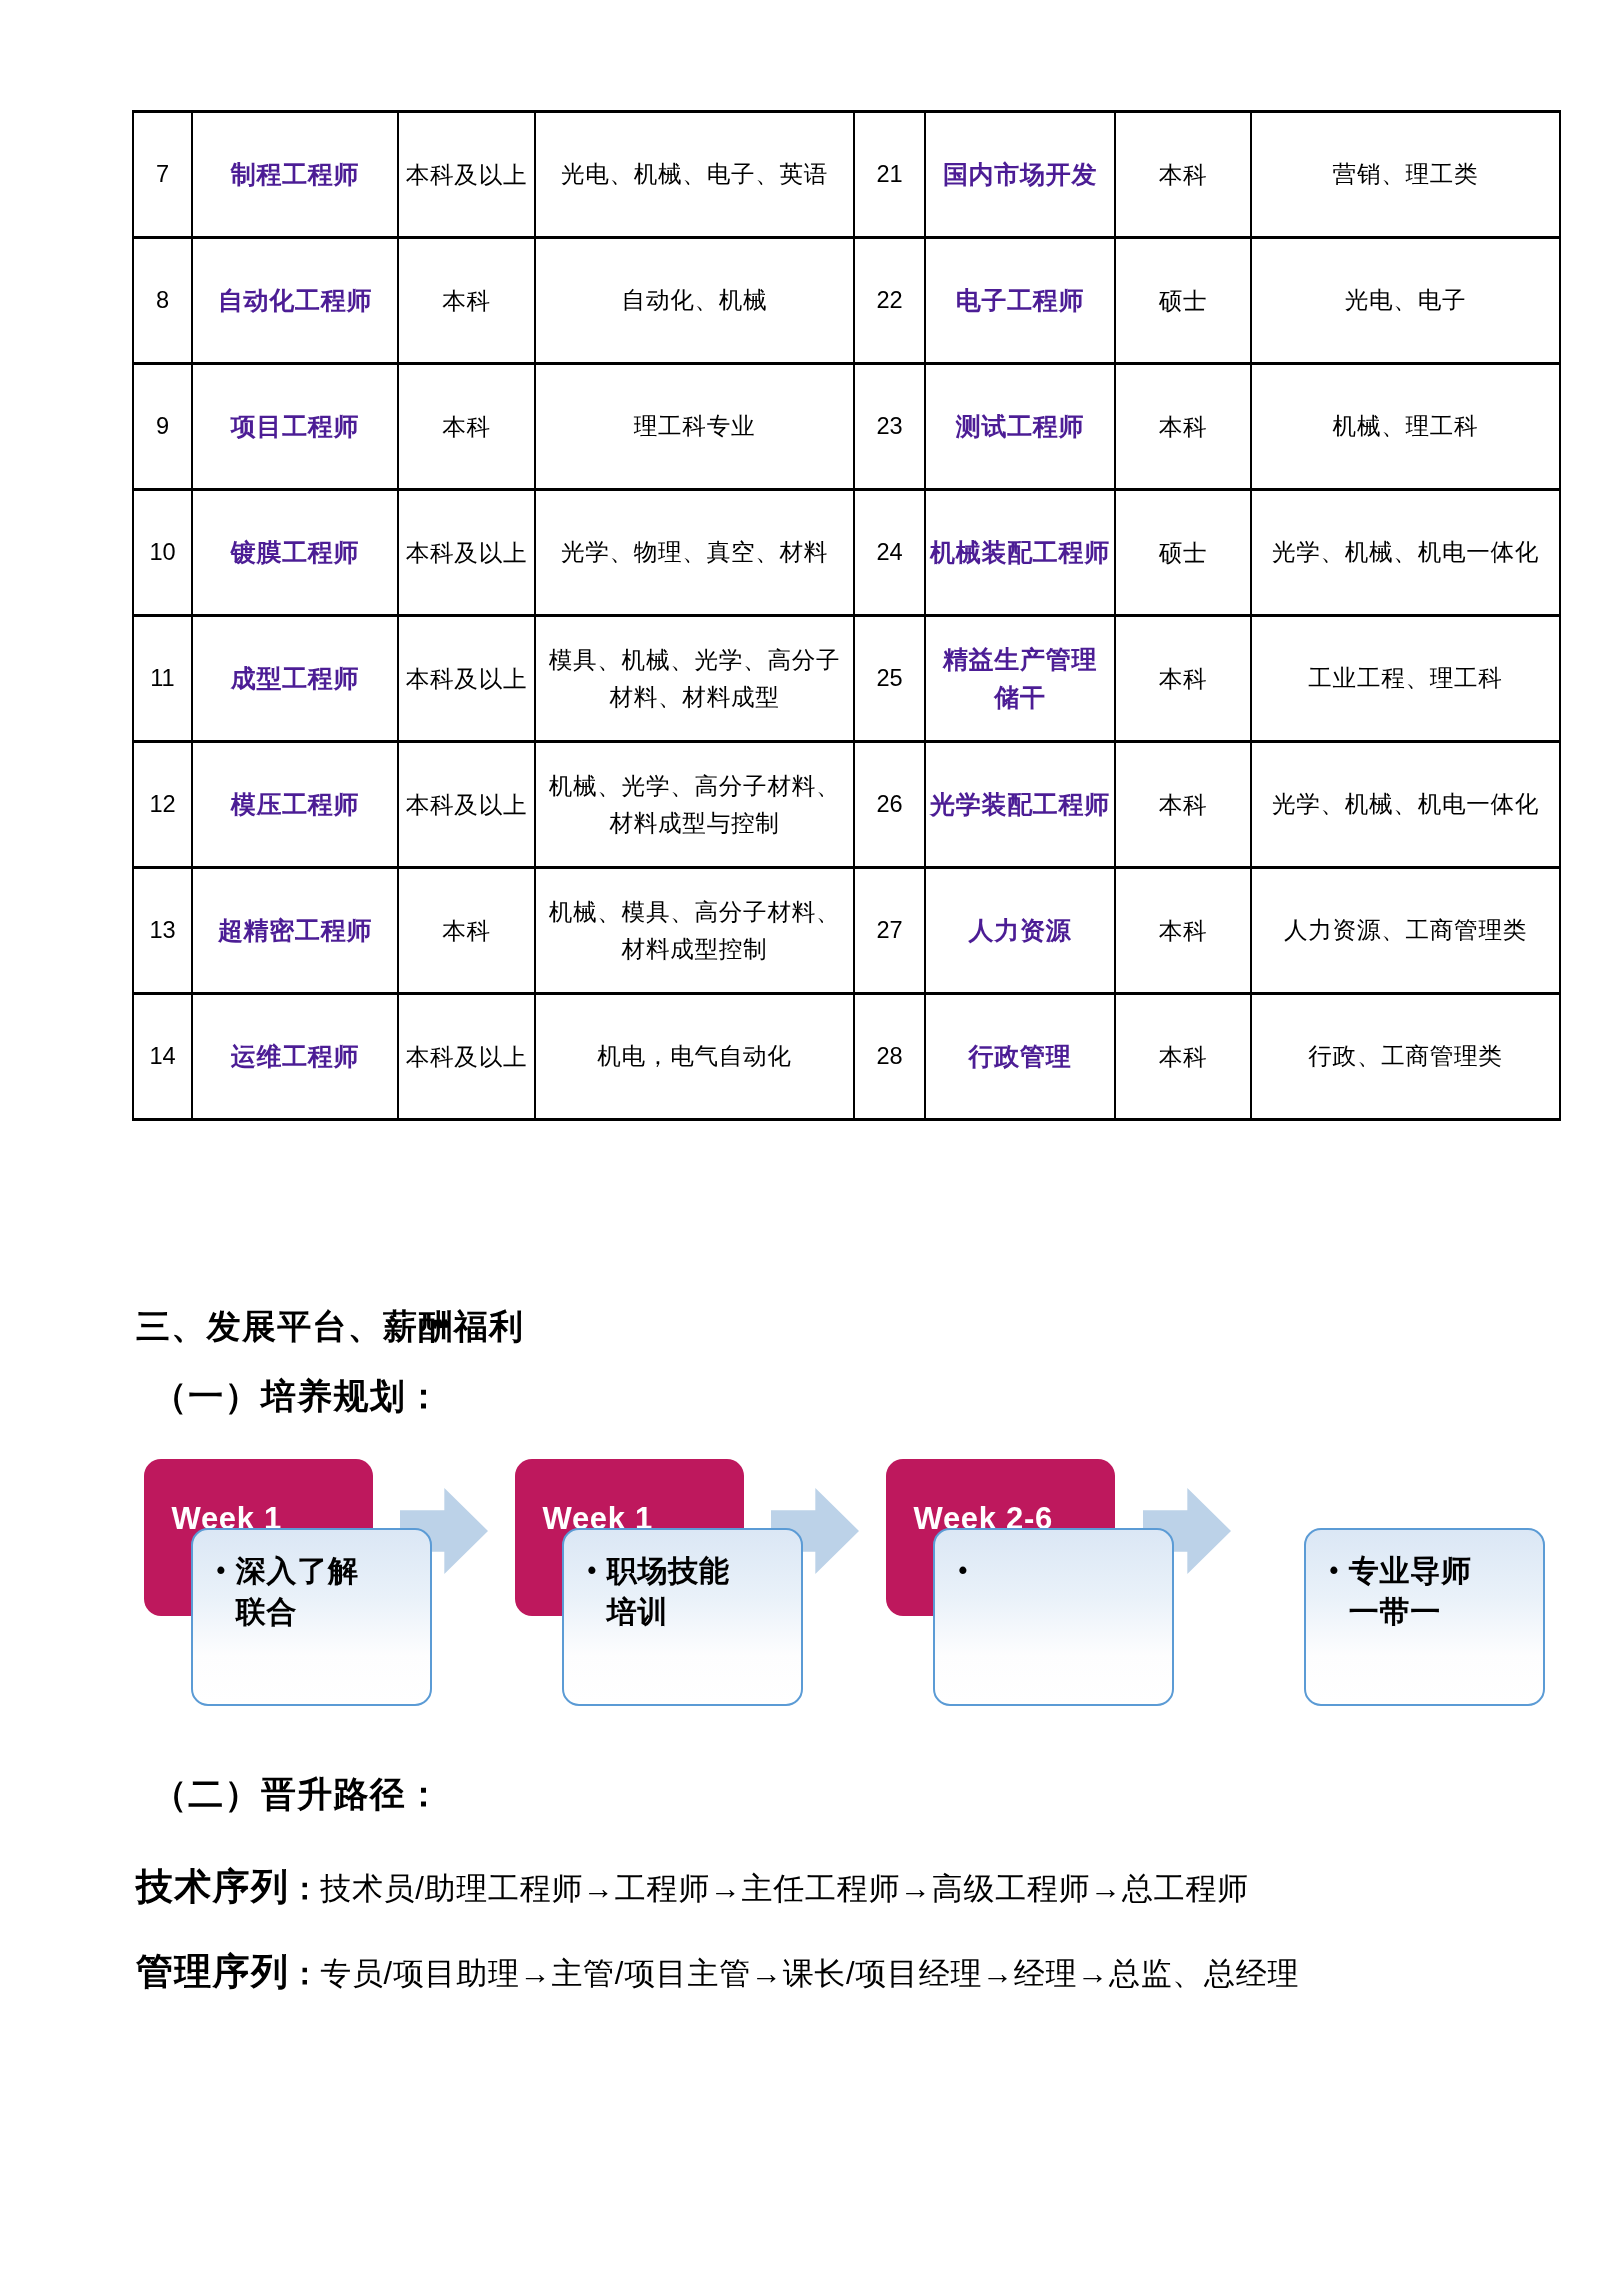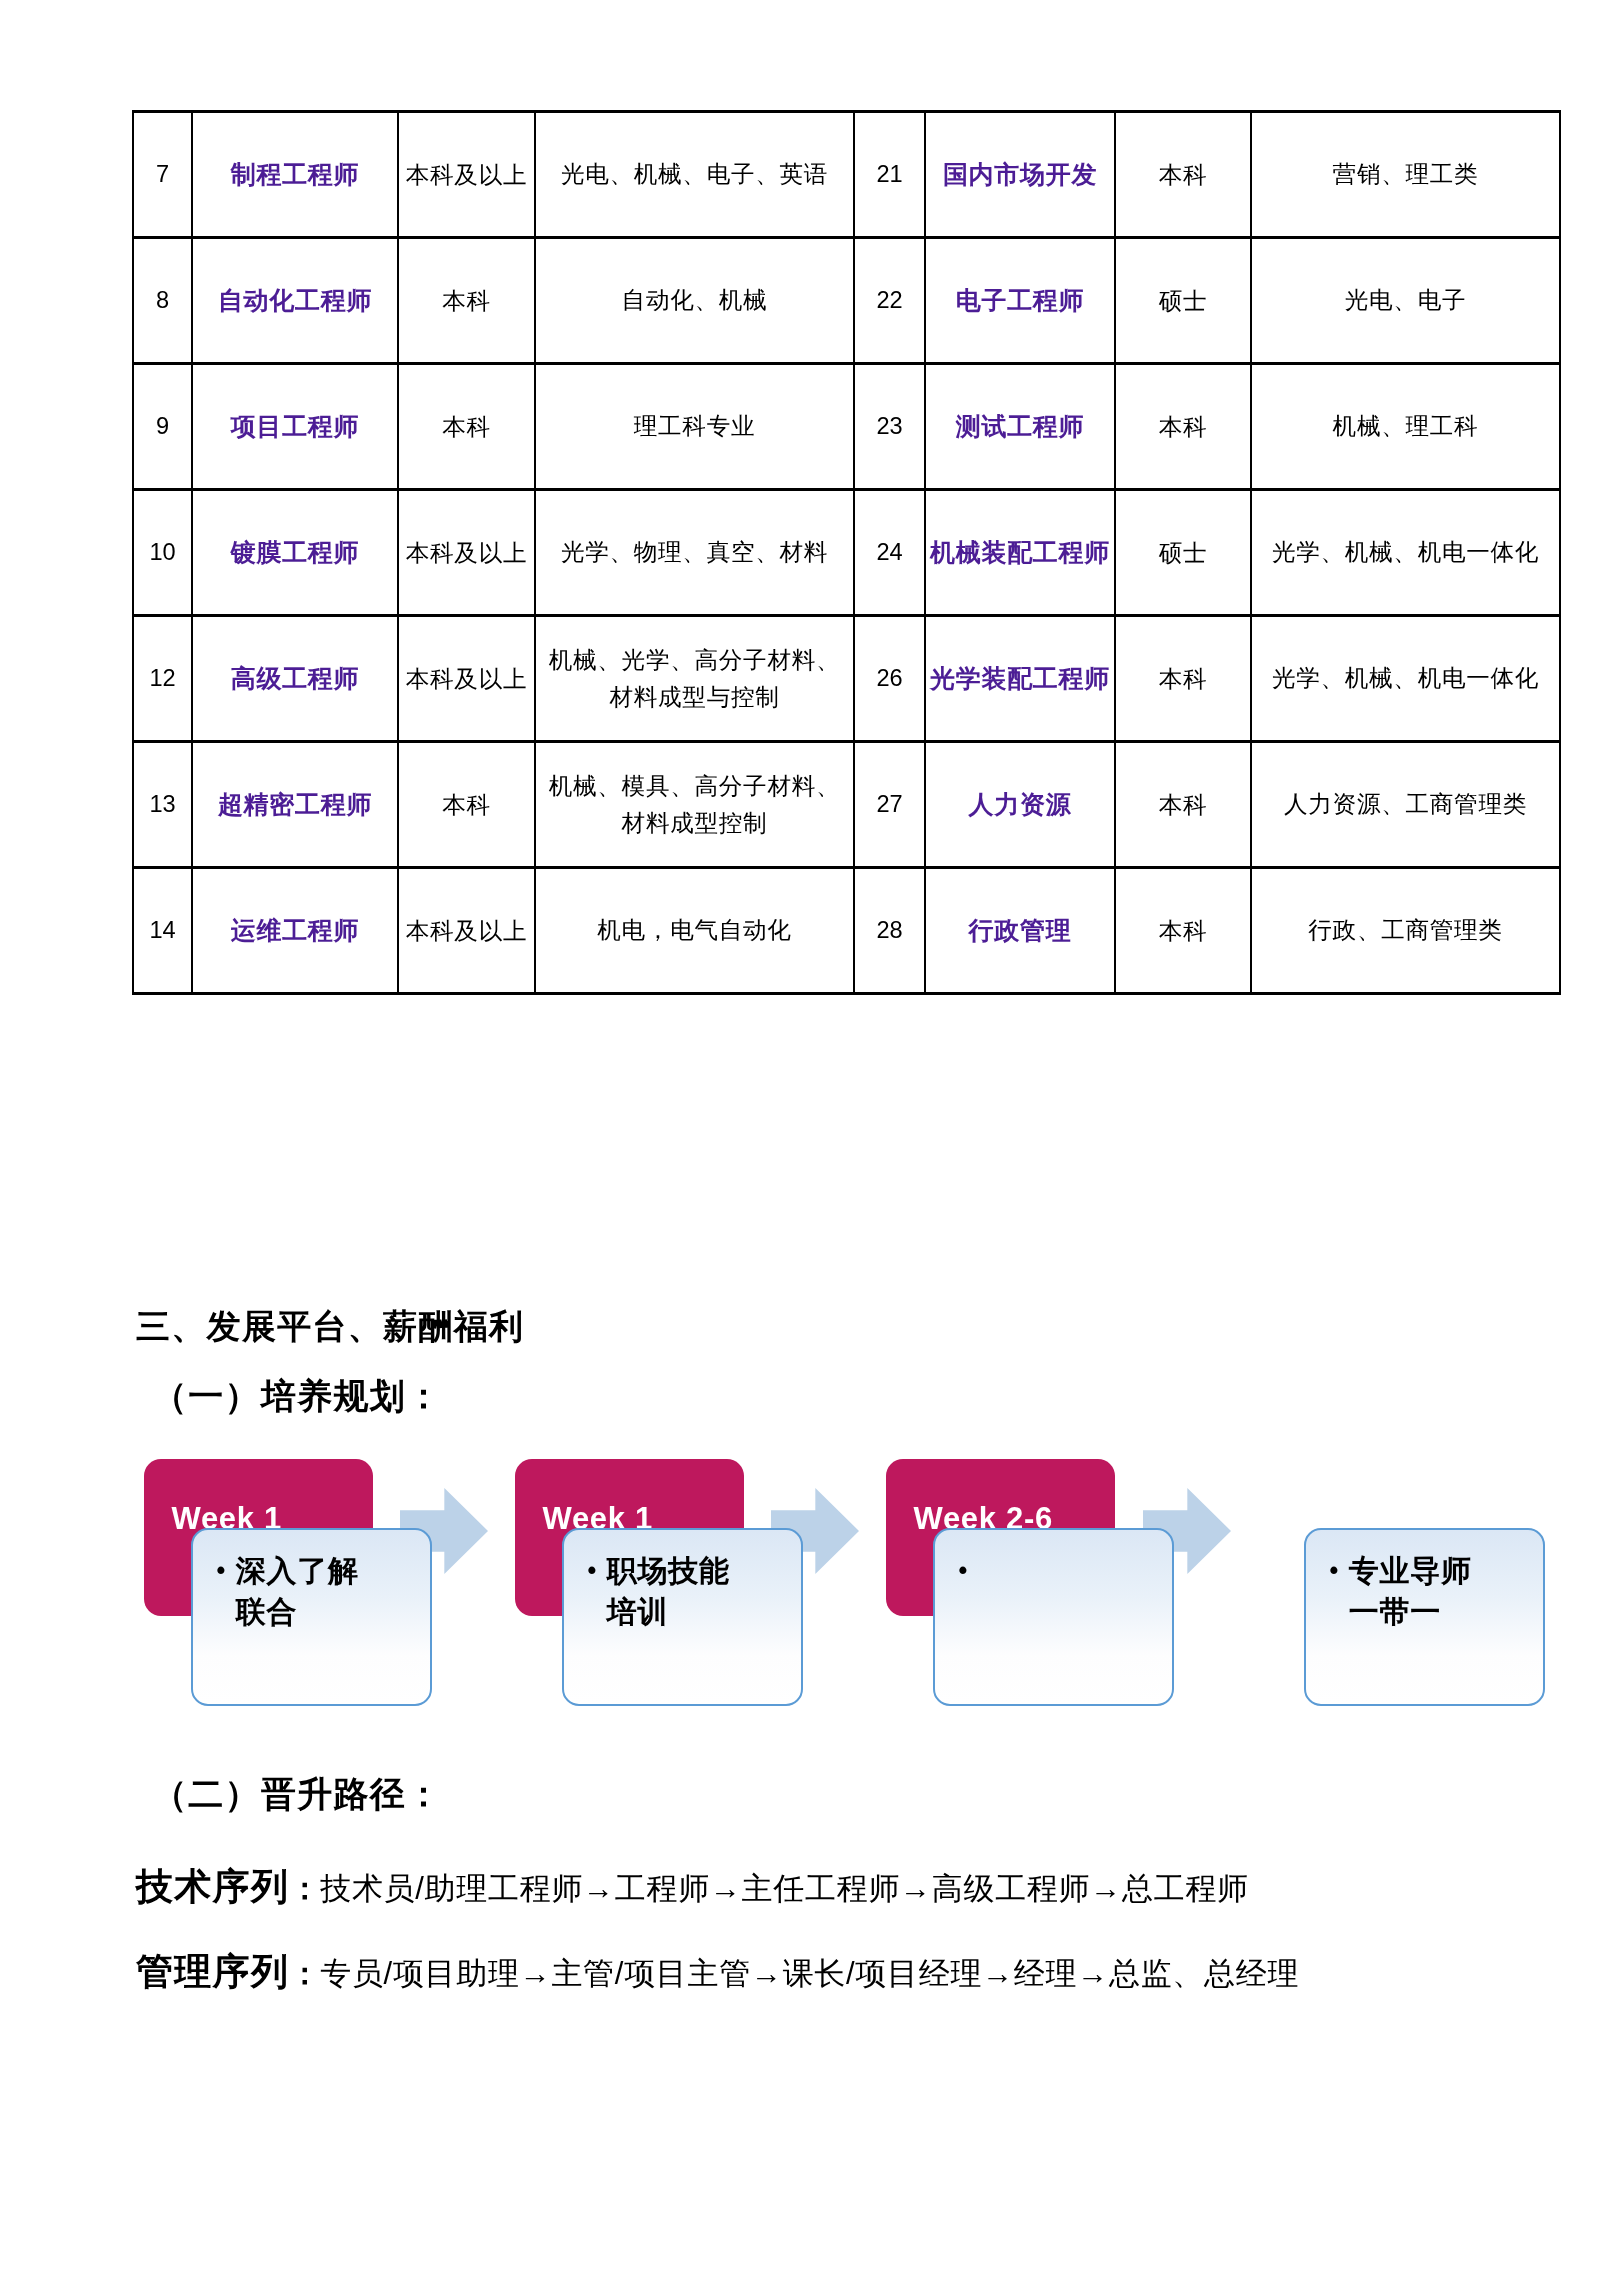--- a/index.html
+++ b/index.html
@@ -104,22 +104,33 @@
           <td class="c-num">10</td>
           <td class="c-title">镀膜工程师</td>
           <td class="c-degree">本科及以上</td>
           <td class="c-major">光学、物理、真空、材料</td>
           <td class="c-num">24</td>
           <td class="c-title">机械装配工程师</td>
           <td class="c-degree">硕士</td>
           <td class="c-major">光学、机械、机电一体化</td>
         </tr>
         <tr>
+          <td class="c-num">11</td>
+          <td class="c-title">成型工程师</td>
+          <td class="c-degree">本科及以上</td>
+          <td class="c-major">模具、机械、光学、高分子材料、材料成型</td>
+          <td class="c-num">25</td>
+          <td class="c-title">精益生产管理
+储干</td>
+          <td class="c-degree">本科</td>
+          <td class="c-major">工业工程、理工科</td>
+        </tr>
+        <tr>
           <td class="c-num">12</td>
-          <td class="c-title">高级工程师</td>
+          <td class="c-title">模压工程师</td>
           <td class="c-degree">本科及以上</td>
           <td class="c-major">机械、光学、高分子材料、材料成型与控制</td>
           <td class="c-num">26</td>
           <td class="c-title">光学装配工程师</td>
           <td class="c-degree">本科</td>
           <td class="c-major">光学、机械、机电一体化</td>
         </tr>
         <tr>
           <td class="c-num">13</td>
           <td class="c-title">超精密工程师</td>

